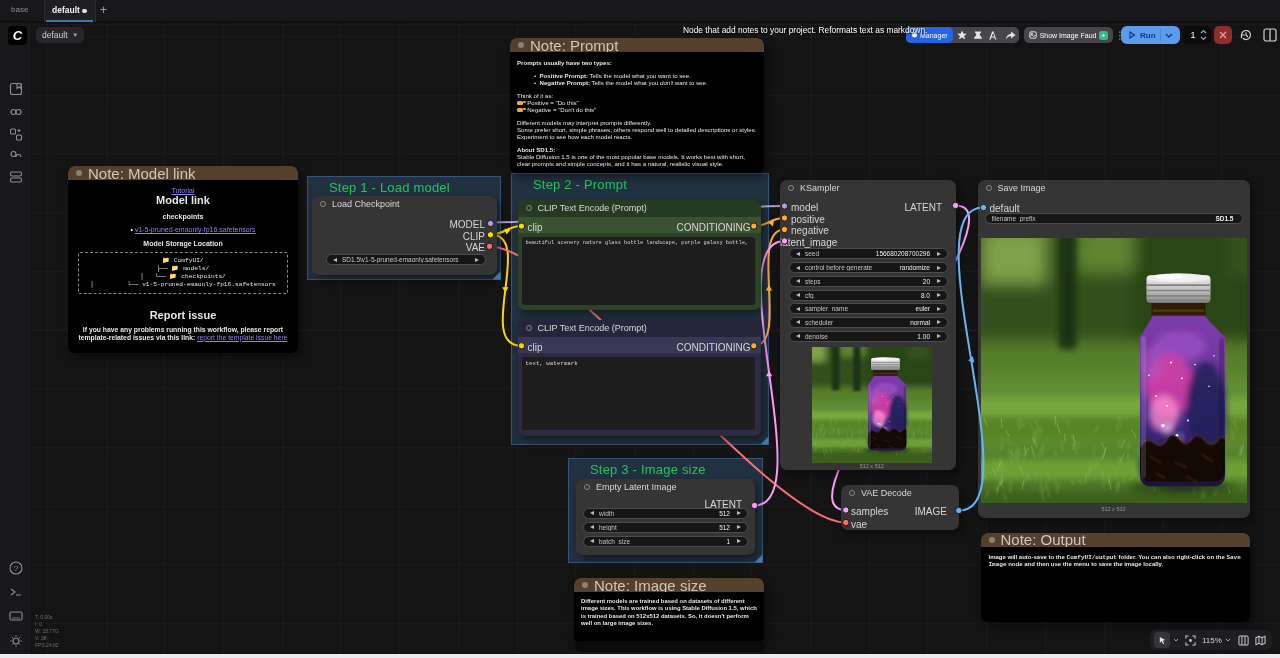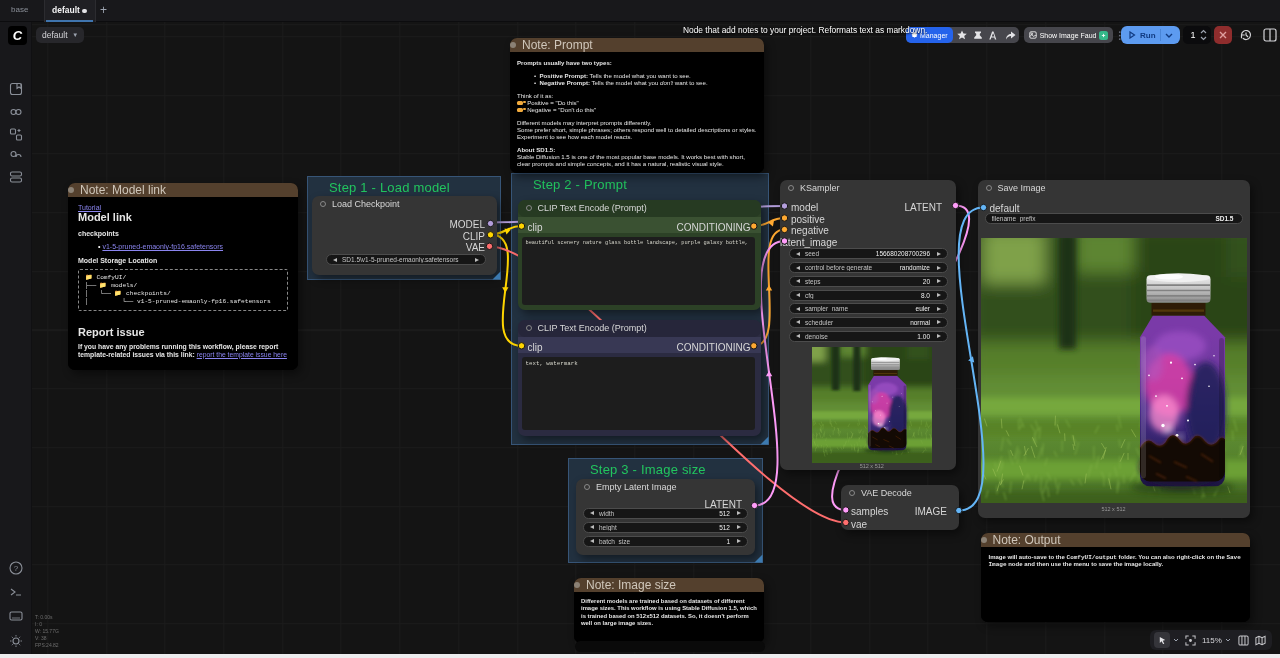--- a/index.html
+++ b/index.html
@@ -22,21 +22,21 @@
 .ndot { width:6px; height:6px; border:1.5px solid #888; border-radius:50%; margin-right:6px; flex:0 0 auto; }
 .plabel { position:absolute; font-size:10px; color:#d6d6d6; white-space:nowrap;text-align:right; }
 .pill { position:absolute; height:11px; background:#161616; border:1px solid #4c4c4c; border-radius:6px; font-size:6.5px; color:#c6c6c6; display:flex; align-items:center; padding:0 6px; }
 .pill .lt,.pill .rt { width:0; height:0; border-top:2.8px solid transparent; border-bottom:2.8px solid transparent; flex:0 0 auto; }
 .pill .lt { border-right:4px solid #bdbdbd; margin-right:5px; }
 .pill .rt { border-left:4px solid #bdbdbd; margin-left:5px; }
 .pill .nm { flex:1 1 auto; overflow:hidden; }
 .pill .vl { color:#efefef; margin-right:2px; }
 
 .note { position:absolute; z-index:3; border-radius:7px; background:#000; box-shadow:3px 4px 8px rgba(0,0,0,0.45); }
-.note .nthead { position:absolute; left:0; top:0; right:0; height:14px; background:#54402d; border-radius:7px 7px 0 0; display:flex; align-items:center; font-size:12px; color:#cfc6ba; }
+.note .nthead { position:absolute; left:0; top:0; right:0; height:14px; background:#54402d; border-radius:7px 7px 0 0; display:flex; align-items:center; padding-left:8px; font-size:15px; color:#cfc6ba; }
 .note .ntdot { width:6px; height:6px; border-radius:50%; background:#8b8175; margin-right:6px; }
 .note .body { position:absolute; left:0; right:0; top:14px; bottom:0; background:#000; border-radius:0 0 7px 7px; color:#e6e6e6; overflow:hidden; }
 
 .tarea { position:absolute; background:#1d1d1d; border-radius:3px; font-family:"Liberation Mono",monospace; font-size:5.8px; color:#d8d8cd; padding:3px 4px; line-height:7px; white-space:nowrap; overflow:hidden; }
 .hand { display:inline-block; width:6px; height:4.6px; background:#f0a93c; border-radius:1.5px; margin-right:2.5px; position:relative; top:0.3px; }
 .hand::after { content:""; position:absolute; right:-2.6px; top:0.6px; width:3px; height:1.7px; background:#f0a93c; border-radius:1px; }
 
 #topbar { position:absolute; left:0; top:0; width:1280px; height:22px; background:#18181b; z-index:10; border-bottom:1px solid #0c0c0e; }
 #sidebar { position:absolute; left:0; top:22px; width:32px; height:636px; background:#18181b; z-index:10; border-right:1px solid #101012; }
 svg text { font-family:"Liberation Sans",sans-serif; }
@@ -153,21 +153,21 @@
     <path d="M 490.5,222.5 C 565,222.5 710,206 784.5,206" stroke="#b39ddb" stroke-width="2"></path>
     <path d="M 490.5,234.5 C 505,234.5 507,226 521.5,226" stroke="#ffd500" stroke-width="2"></path>
     <path d="M 490.5,234.5 C 535,234.5 475,345.8 521.5,345.8" stroke="#ffd500" stroke-width="2"></path>
     <path d="M 489.5,246.5 C 565,246.5 771,522.5 845.8,522.5" stroke="#ff6e6e" stroke-width="2"></path>
     <path d="M 753.8,226.1 C 768,226.1 770,218 784.5,218" stroke="#ffa931" stroke-width="2"></path>
     <path d="M 753.8,345.8 C 790,345.8 748,229.5 784.5,229.5" stroke="#ffa931" stroke-width="2"></path>
     <path d="M 754.5,505.5 C 820,505.5 718,241 784.5,241" stroke="#ff9cf9" stroke-width="2"></path>
     <path d="M 955.5,205.5 C 1030,205.5 771,510 845.8,510" stroke="#ff9cf9" stroke-width="2"></path>
   </svg>
 
-  <div class="note" style="left:68px;top:183px;width:230px;height:187px;">
+  <div class="note" style="left:68px;top:166px;width:230px;height:187px;text-align:center;">
     <div class="nthead"><div class="ntdot"></div>Note: Model link</div>
     <div class="body" style="padding:7px 10px; font-size:7px;">
       <div style="color:#8b85f0;text-decoration:underline;">Tutorial</div>
       <div style="font-weight:bold;font-size:11px;">Model link</div>
       <div style="font-weight:bold;margin-top:7px;">checkpoints</div>
       <div style="margin-top:6px;margin-left:20px;"><span style="color:#fff;">• </span><span style="color:#8b85f0;text-decoration:underline;">v1-5-pruned-emaonly-fp16.safetensors</span></div>
       <div style="font-weight:bold;margin-top:7px;">Model Storage Location</div>
       <div style="border:1px dashed #888;border-radius:2px;margin-top:5px;padding:4px 6px;font-family:'Liberation Mono',monospace;font-size:6.2px;line-height:8px;">
         <div>📁 ComfyUI/</div>
         <div>├── 📁 models/</div>

